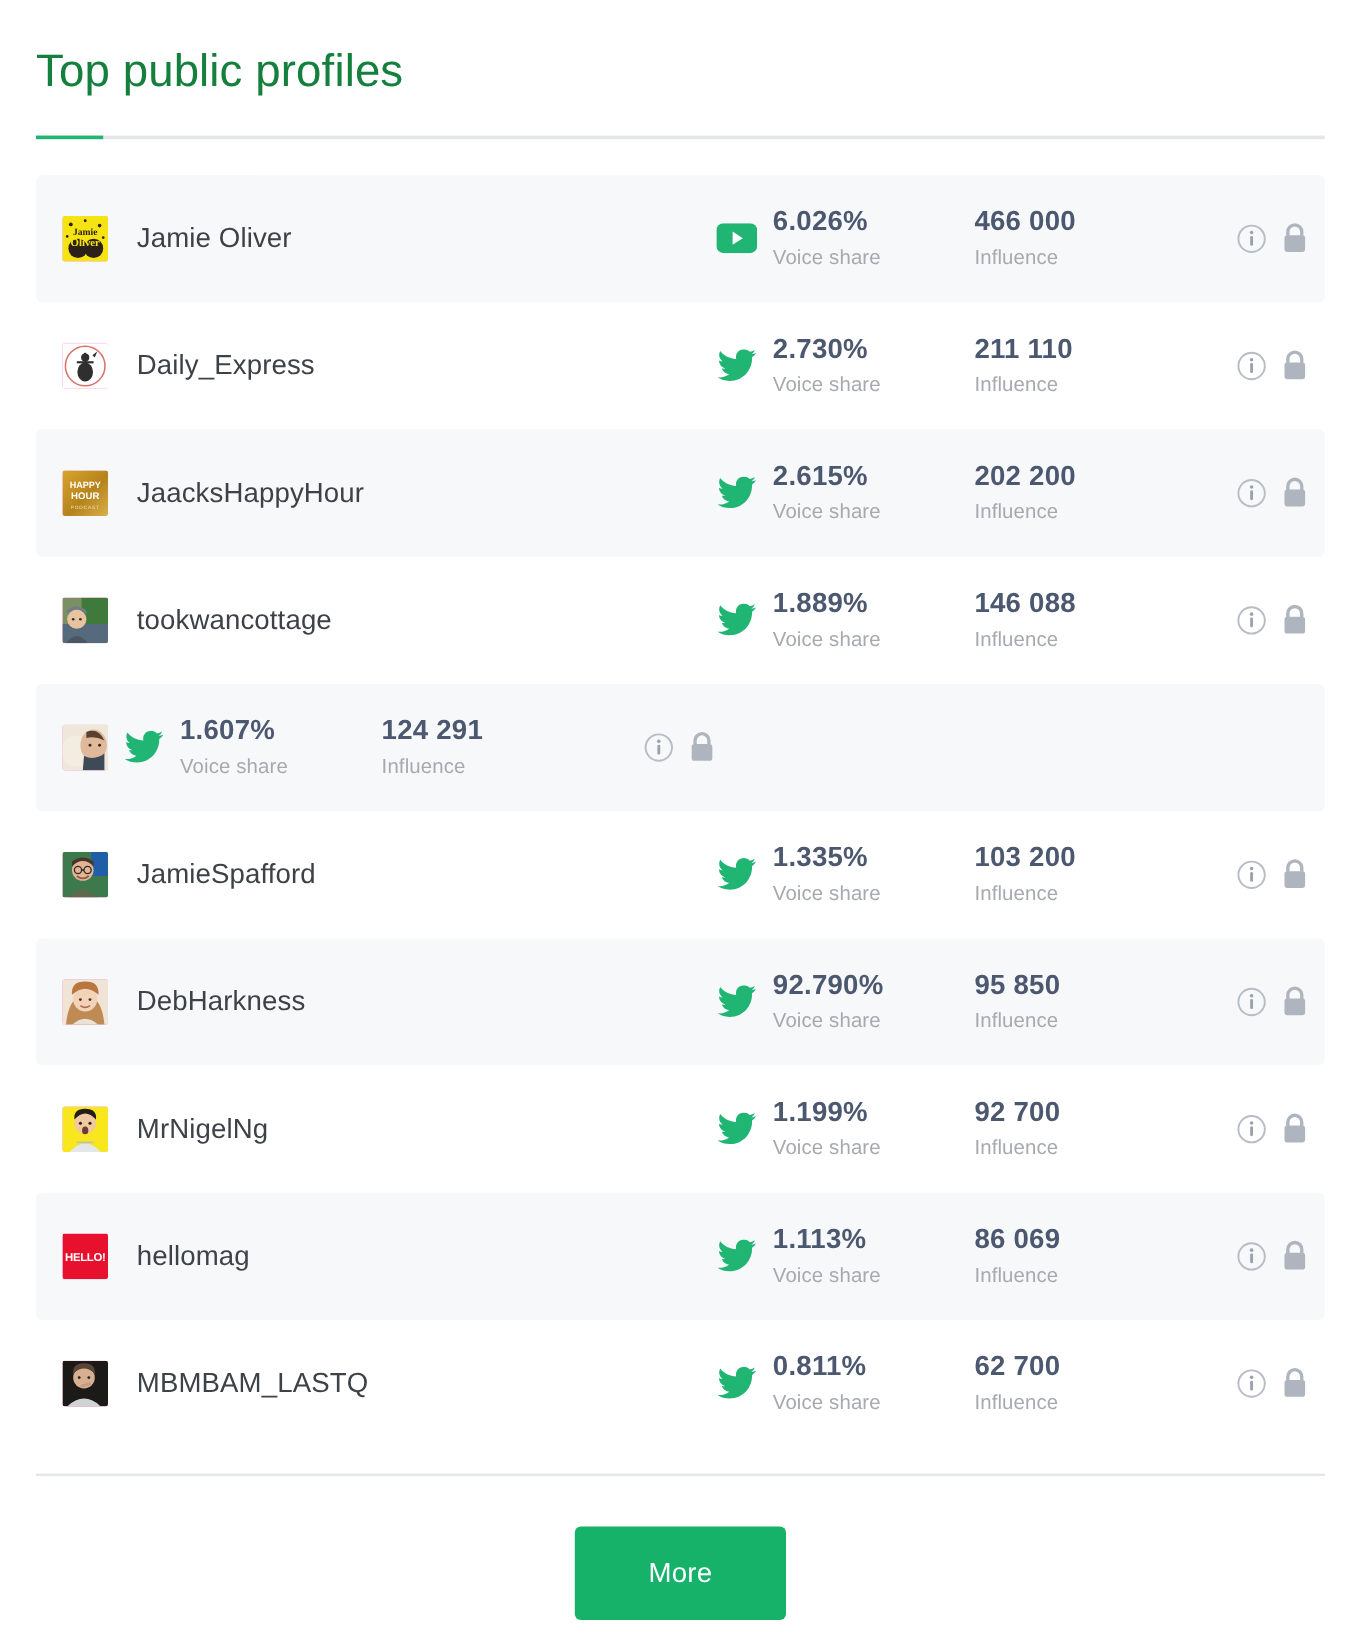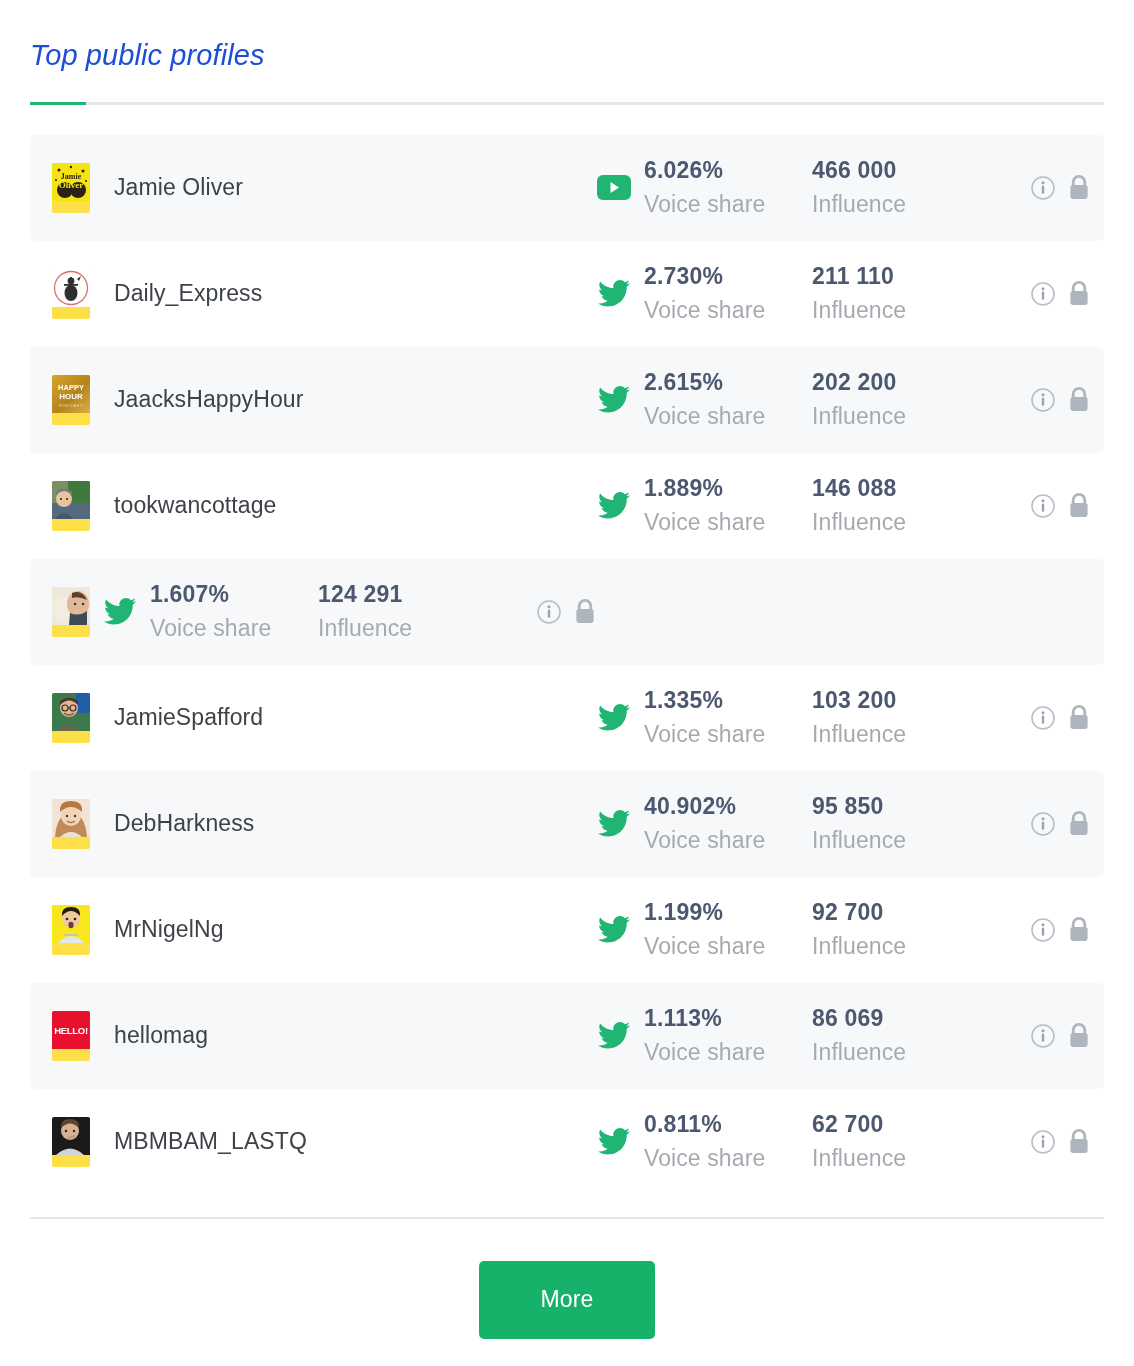--- a/index.html
+++ b/index.html
@@ -21,27 +21,26 @@
     height: 1366px;
     background: #ffffff;
     position: relative;
   }
 
   
   .panel-header {
     padding: 38px 0 0 30px;
   }
   .panel-title {
-    font-size: 29px;
+    font-size: 38px;
     font-weight: 400;
-    color: #1d4ed8;
+    color: #15803d;
     letter-spacing: 0.1px;
     line-height: 1.2;
     margin: 0;
-    font-style: italic;
   }
   .title-rule {
     margin-top: 29px;
     margin-left: 30px;
     margin-right: 30px;
     height: 3px;
     background: #e4e6e8;
     position: relative;
   }
   .title-rule-accent {
@@ -65,26 +64,26 @@
     border-radius: 5px;
     padding: 0 6px 0 22px;
     background: #ffffff;
   }
   .profile-row.alt {
     background: #f7f8f9;
   }
 
   .avatar {
     width: 38px;
-    height: 50px;
+    height: 38px;
     flex: 0 0 38px;
     border-radius: 2px;
     overflow: hidden;
     position: relative;
-    background: #fde047;
+    background: #f9a8d4;
   }
   .avatar svg { display: block; }
 
   .profile-name {
     margin-left: 24px;
     font-size: 23px;
     font-weight: 400;
     color: #3d4248;
     letter-spacing: 0.1px;
     white-space: nowrap;
@@ -107,21 +106,21 @@
   .metric-influence { width: 200px; }
   .metric-value {
     font-size: 23px;
     font-weight: 700;
     color: #4c5870;
     line-height: 1.05;
     letter-spacing: 0.2px;
   }
   .metric-label {
     margin-top: 9px;
-    font-size: 23px;
+    font-size: 17px;
     font-weight: 400;
     color: #a6aab0;
     letter-spacing: 0.1px;
   }
 
   .row-actions {
     flex: 0 0 86px;
     display: flex;
     align-items: center;
     justify-content: flex-end;
@@ -419,21 +418,21 @@
       <path d="M8 38 q11 -10 22 0 Z" fill="#e8e2d8"></path>
     </svg>
     </div>
     <div class="profile-name">DebHarkness</div>
     <div class="network-icon">
       <svg width="32" height="27" viewBox="0 0 32 27">
       <path fill="#21b573" d="M31.9 3.2c-1.2.5-2.4.9-3.8 1.1 1.4-.8 2.4-2.1 2.9-3.7-1.3.8-2.7 1.3-4.2 1.6C25.6.8 23.8 0 21.9 0c-3.7 0-6.6 3-6.6 6.6 0 .5.1 1 .2 1.5C10 7.8 5.3 5.3 2.2 1.4c-.6 1-.9 2.1-.9 3.3 0 2.3 1.2 4.3 2.9 5.5-1.1 0-2.1-.3-3-.8v.1c0 3.2 2.3 5.9 5.3 6.5-.6.1-1.1.2-1.7.2-.4 0-.8 0-1.2-.1.8 2.6 3.3 4.5 6.1 4.6-2.2 1.8-5.1 2.8-8.2 2.8-.5 0-1.1 0-1.6-.1 2.9 1.9 6.4 3 10.1 3 12.1 0 18.7-10 18.7-18.7v-.9c1.3-.9 2.4-2.1 3.2-3.4z"></path>
     </svg>
     </div>
     <div class="metric metric-voice">
-      <div class="metric-value">40.902%</div>
+      <div class="metric-value">92.790%</div>
       <div class="metric-label">Voice share</div>
     </div>
     <div class="metric metric-influence">
       <div class="metric-value">95 850</div>
       <div class="metric-label">Influence</div>
     </div>
     <div class="row-actions">
       <svg class="info-icon" width="26" height="26" viewBox="0 0 26 26">
     <circle cx="13" cy="13" r="11" fill="none" stroke="#b7bdc7" stroke-width="1.6"></circle>
     <circle cx="13" cy="7.8" r="1.5" fill="#9aa2ae"></circle>

